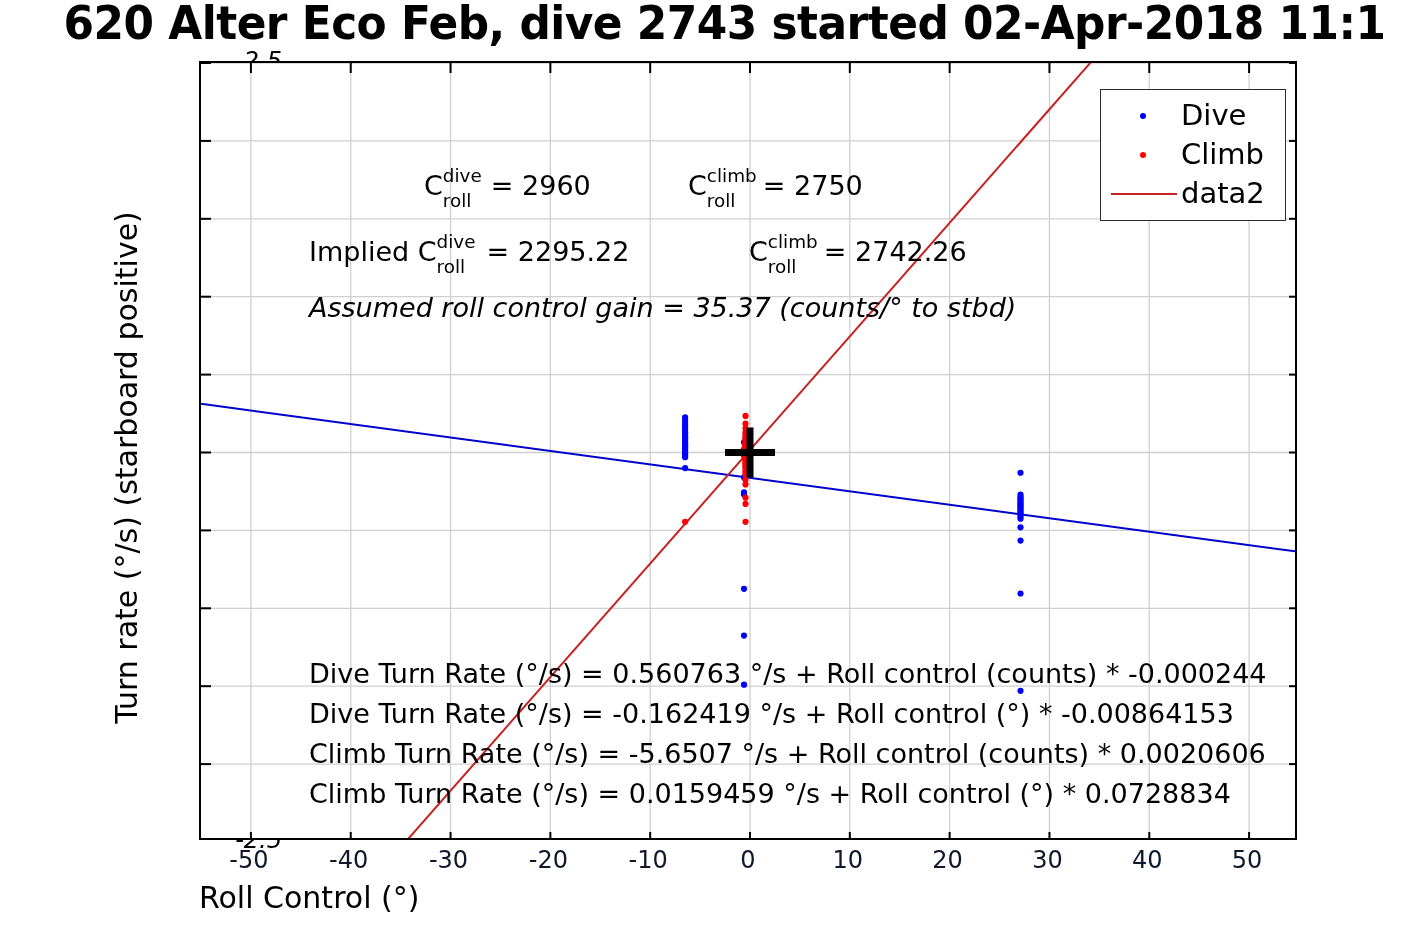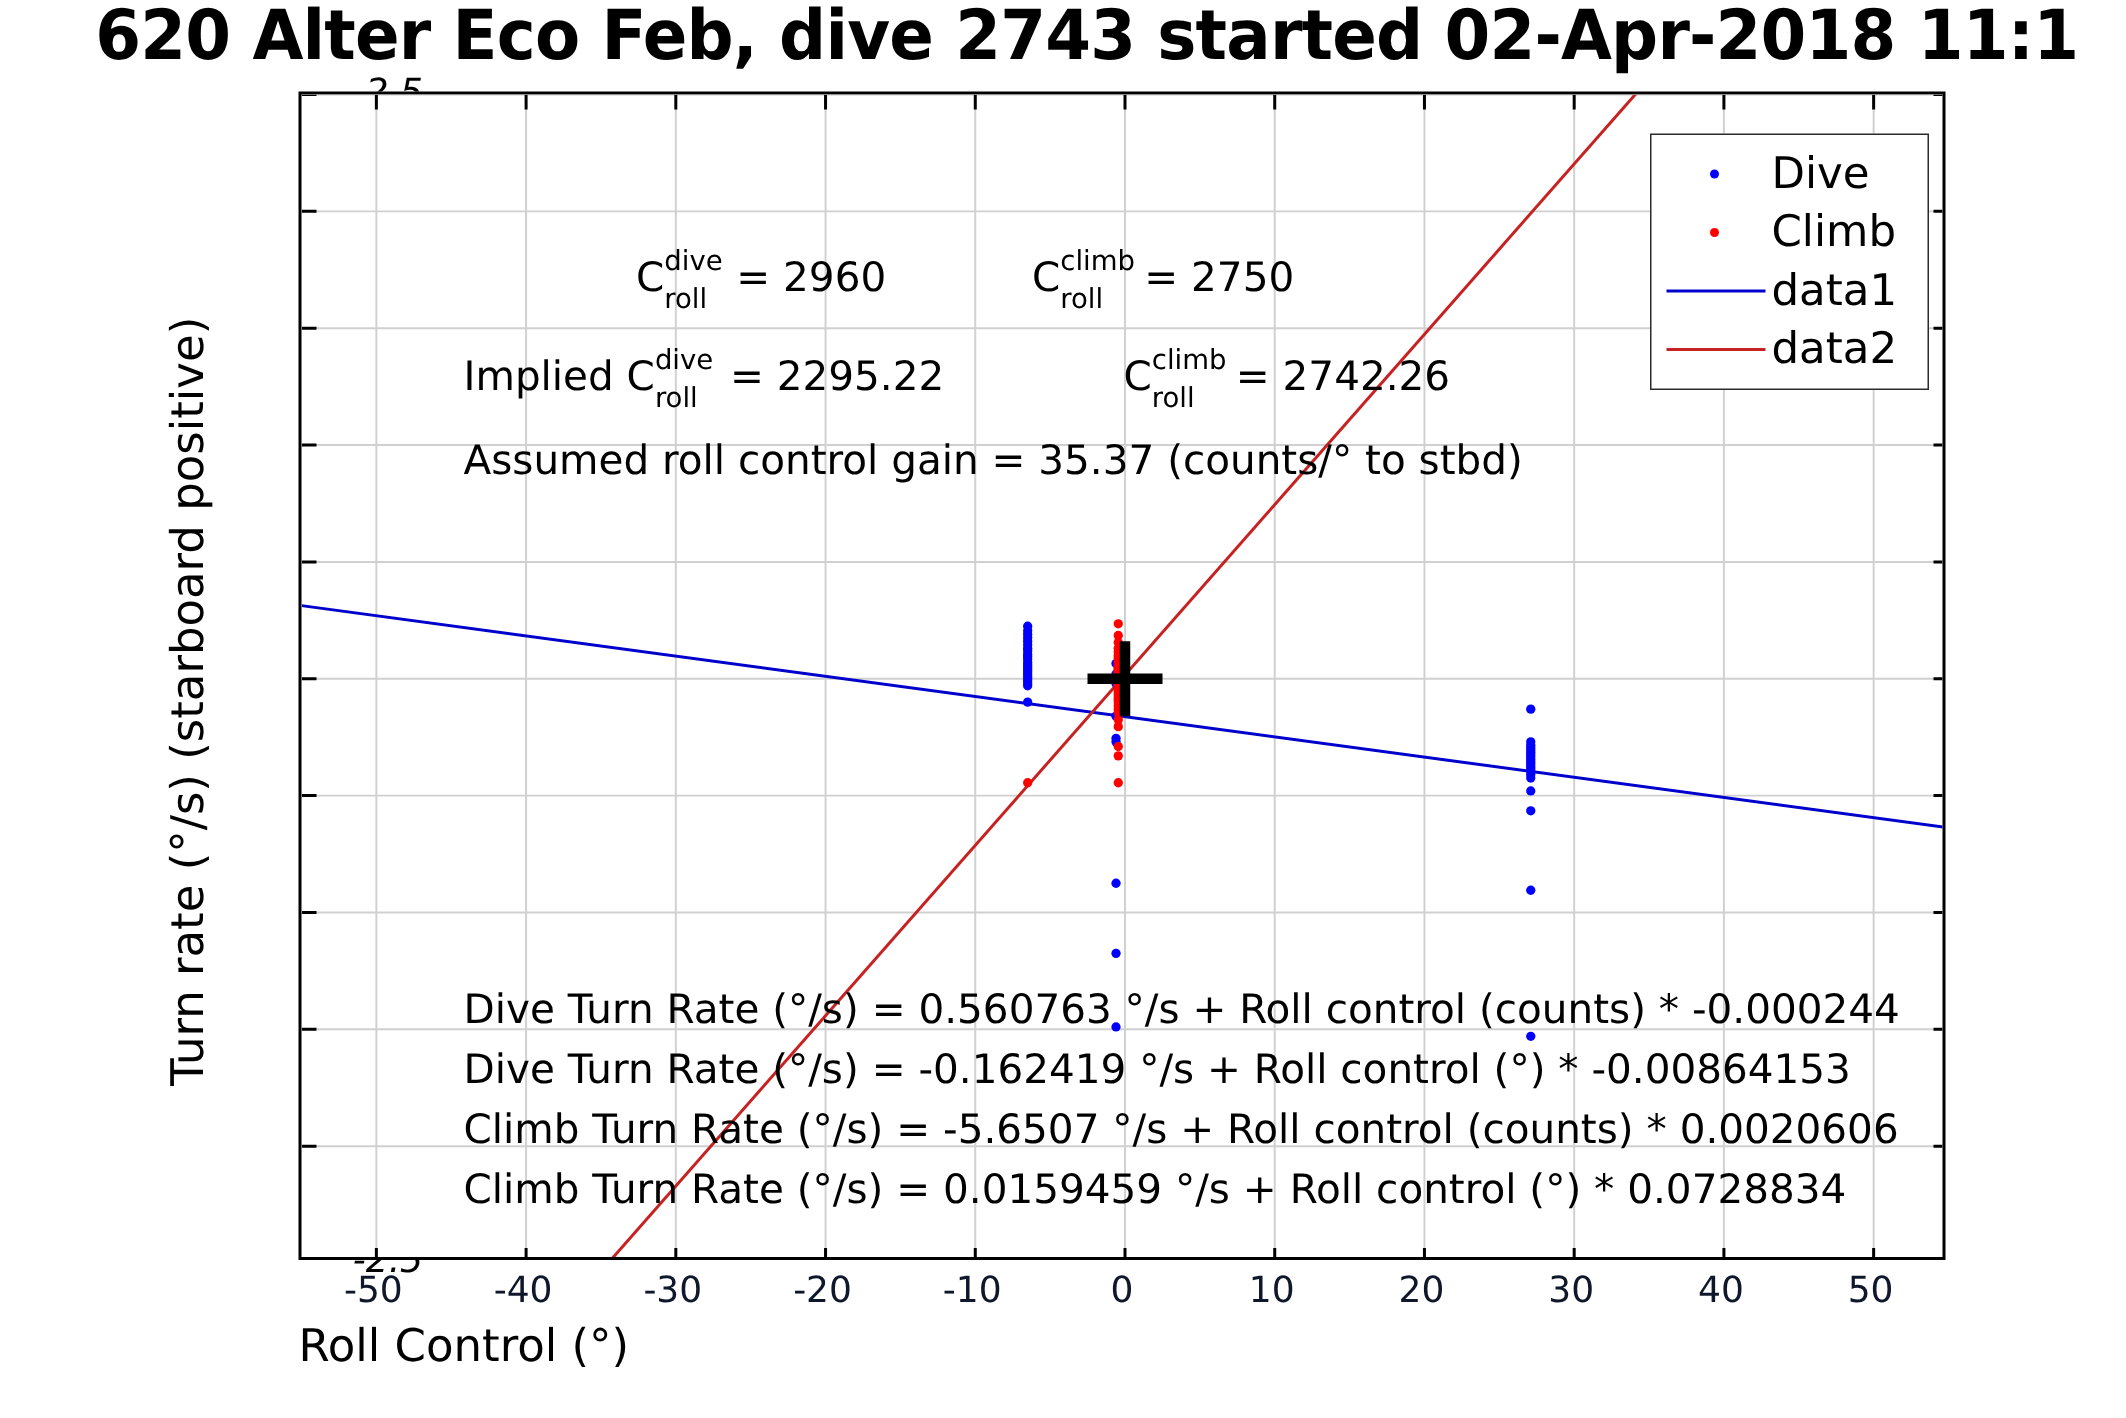--- a/index.html
+++ b/index.html
@@ -399,21 +399,21 @@
   </div>
 
   <div class="annot" style="left:293px; top:238px;">
     <span>Implied C</span><span class="cfrac"><sup>dive</sup><sub>roll</sub></span><span style="display:inline-block;width:50px;"></span><span>= 2295.22</span>
   </div>
 
   <div class="annot" style="left:733px; top:238px;">
     <span>C</span><span class="cfrac"><sup>climb</sup><sub>roll</sub></span><span style="display:inline-block;width:56px;"></span><span>= 2742.26</span>
   </div>
 
-  <div class="annot" style="left:293px; top:294px;">Assumed roll control gain = 35.37 (counts/° to stbd)</div>
+  <div class="annot" style="left:293px; top:294px;font-style:italic;">Assumed roll control gain = 35.37 (counts/° to stbd)</div>
 
   <div class="annot eqline" style="left:293px; top:660px;">Dive Turn Rate (°/s) = 0.560763 °/s + Roll control (counts) * -0.000244</div>
   <div class="annot eqline" style="left:293px; top:700px;">Dive Turn Rate (°/s) = -0.162419 °/s + Roll control (°) * -0.00864153</div>
   <div class="annot eqline" style="left:293px; top:740px;">Climb Turn Rate (°/s) = -5.6507 °/s + Roll control (counts) * 0.0020606</div>
   <div class="annot eqline" style="left:293px; top:780px;">Climb Turn Rate (°/s) = 0.0159459 °/s + Roll control (°) * 0.0728834</div>
 
   <div id="legend">
       <div class="legend-row">
         <span class="legend-mark">
           <span class="legend-dot" style="background: rgb(0, 0, 255);"></span>
@@ -421,25 +421,19 @@
         <span class="legend-label">Dive</span>
       </div>
       <div class="legend-row">
         <span class="legend-mark">
           <span class="legend-dot" style="background: rgb(255, 0, 0);"></span>
         </span>
         <span class="legend-label">Climb</span>
       </div>
       <div class="legend-row">
         <span class="legend-mark">
-          <span class="legend-line" style="background: rgb(0, 0, 205);"></span>
-        </span>
-        <span class="legend-label">data1</span>
-      </div>
-      <div class="legend-row">
-        <span class="legend-mark">
           <span class="legend-line" style="background: rgb(198, 34, 34);"></span>
         </span>
         <span class="legend-label">data2</span>
       </div>
     </div>
 
 </div>
 
 </body></html>

